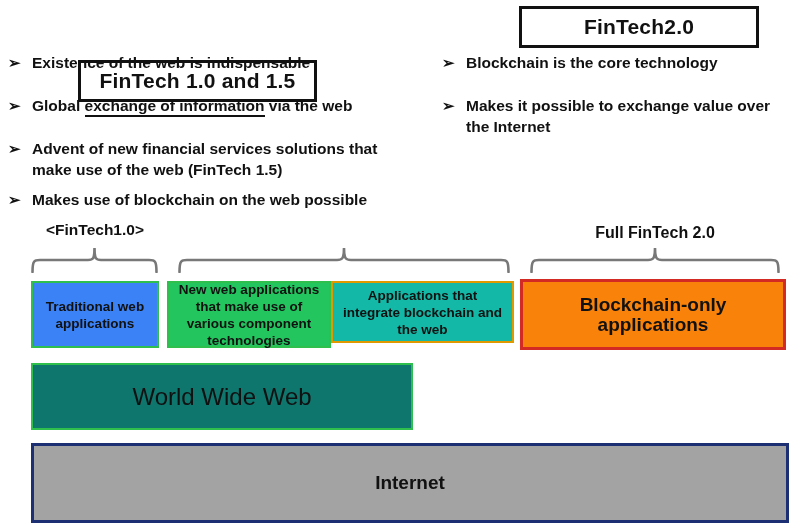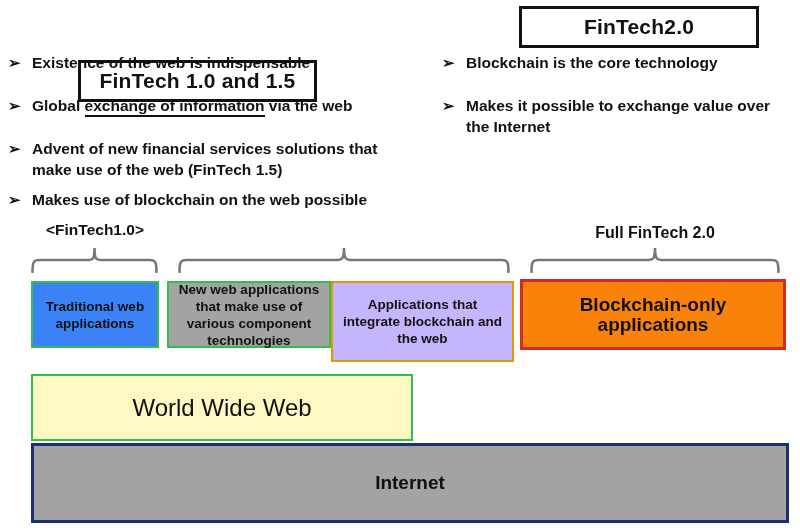--- a/index.html
+++ b/index.html
@@ -53,24 +53,24 @@
     position: absolute;
     display: flex;
     align-items: center;
     justify-content: center;
     text-align: center;
     font-weight: bold;
     box-sizing: border-box;
   }
   .app-small { font-size: 13.5px; line-height: 17px; padding: 2px 6px; }
   .box-a { left: 31px;  top: 281px; width: 128px; height: 67px; background: #3b82f6; border: 2px solid #2fbf4c; }
-  .box-b { left: 167px; top: 281px; width: 164px; height: 67px; background: #a3a3a3; border: 2px solid #2fbf4c; padding-left: 6px; }
-  .box-c { left: 331px; top: 281px; width: 183px; height: 81px; background: #c4b5fd; border: 2px solid #e09a00; }
+  .box-b { left: 167px; top: 281px; width: 164px; height: 67px; background: #22c55e; border: 2px solid #2fbf4c; padding-left: 6px; }
+  .box-c { left: 331px; top: 281px; width: 183px; height: 62px; background: #14b8a6; border: 2px solid #e09a00; }
   .box-d { left: 520px; top: 279px; width: 266px; height: 71px; background: #f8820a; border: 3px solid #d32b24; font-size: 19px; line-height: 20px; }
-  .box-www { left: 31px; top: 363px; width: 382px; height: 67px; background: #fef9c3; border: 2px solid #2fbf4c; font-weight: normal; font-size: 24px; margin-top: 11px; }
+  .box-www { left: 31px; top: 363px; width: 382px; height: 67px; background: #0f766e; border: 2px solid #2fbf4c; font-weight: normal; font-size: 24px; }
   .box-bc  { left: 419px; top: 363px; width: 370px; height: 67px; background: #f8820a; border: 3px solid #d32b24; font-size: 20px; }
   .box-net { left: 31px; top: 443px; width: 758px; height: 80px; background: #a3a3a3; border: 3px solid #1c2f72; font-size: 19px; }
 </style>
 </head>
 <body>
 
 <div class="canvas">
 
   <div class="title-box" style="left:78px; top:22px; width:233px; height:36px;margin-top:38px;">
     <span>FinTech 1.0 and 1.5</span>

